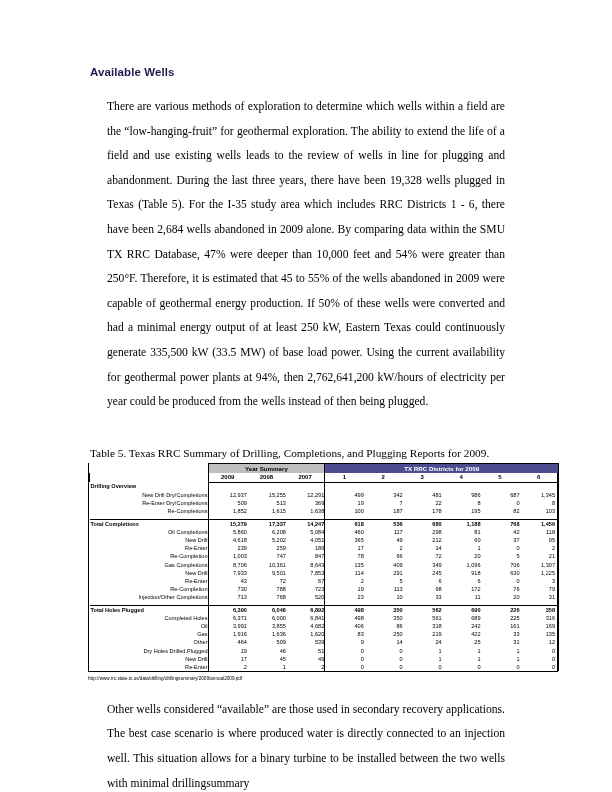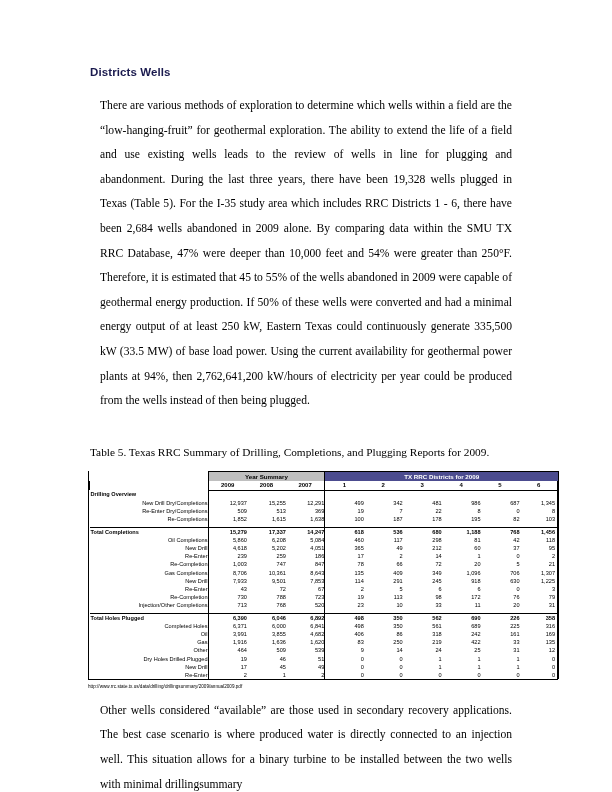--- a/index.html
+++ b/index.html
@@ -35,28 +35,28 @@
     color: #1a1a4e;
     margin: 0 0 16px 0;
     letter-spacing: 0.1px;
   }
 
   p.body-text {
     font-family: "Liberation Serif", serif;
     font-size: 11.6px;
     line-height: 24.6px;
     text-align: justify;
-    margin: 10px;
+    margin: 17px;
     text-justify: inter-word;
   }
 
   .table-caption {
     font-family: "Liberation Serif", serif;
     font-size: 11.3px;
-    margin: 30px 0 11px 0;
+    margin: 30px 0 2px 0;
     line-height: 16px;
   }
 
   
   .table-wrap {
     position: relative;
     width: 470px;
     margin-left: -2px;
   }
   table.rrc {
@@ -162,21 +162,21 @@
     font-family: "Liberation Serif", serif;
     font-size: 11.6px;
   }
 </style>
 </head>
 <body>
 
 <div class="page">
   <div class="content">
 
-    <h1 class="section-title">Districts Wells</h1>
+    <h1 class="section-title">Available Wells</h1>
 
     <p class="body-text">There are various methods of exploration to determine which wells within a field are the “low-hanging-fruit” for geothermal exploration.  The ability to extend the life of a field and use existing wells leads to the review of wells in line for plugging and abandonment.  During the last three years, there have been 19,328 wells plugged in Texas (Table 5).  For the I-35 study area which includes RRC Districts 1 - 6, there have been 2,684 wells abandoned in 2009 alone.  By comparing data within the SMU TX RRC Database, 47% were deeper than 10,000 feet and 54% were greater than 250°F.  Therefore, it is estimated that 45 to 55% of the wells abandoned in 2009 were capable of geothermal energy production.  If 50% of these wells were converted and had a minimal energy output of at least 250 kW, Eastern Texas could continuously generate 335,500 kW (33.5 MW) of base load power.  Using the current availability for geothermal power plants at 94%, then 2,762,641,200 kW/hours of electricity per year could be produced from the wells instead of then being plugged.</p>
 
     <div class="table-caption">Table 5.  Texas RRC Summary of Drilling, Completions, and Plugging Reports for 2009.</div>
 
     <div class="table-wrap">
       <div class="tbl-outer">
       <table class="rrc">
         <thead>
           <tr class="hdr-top">

